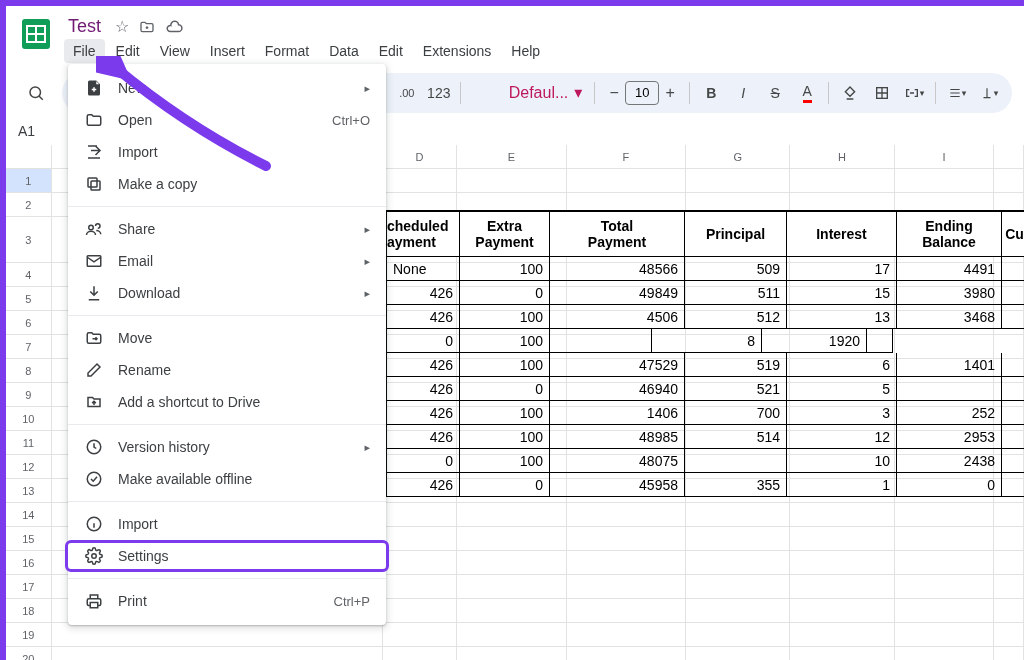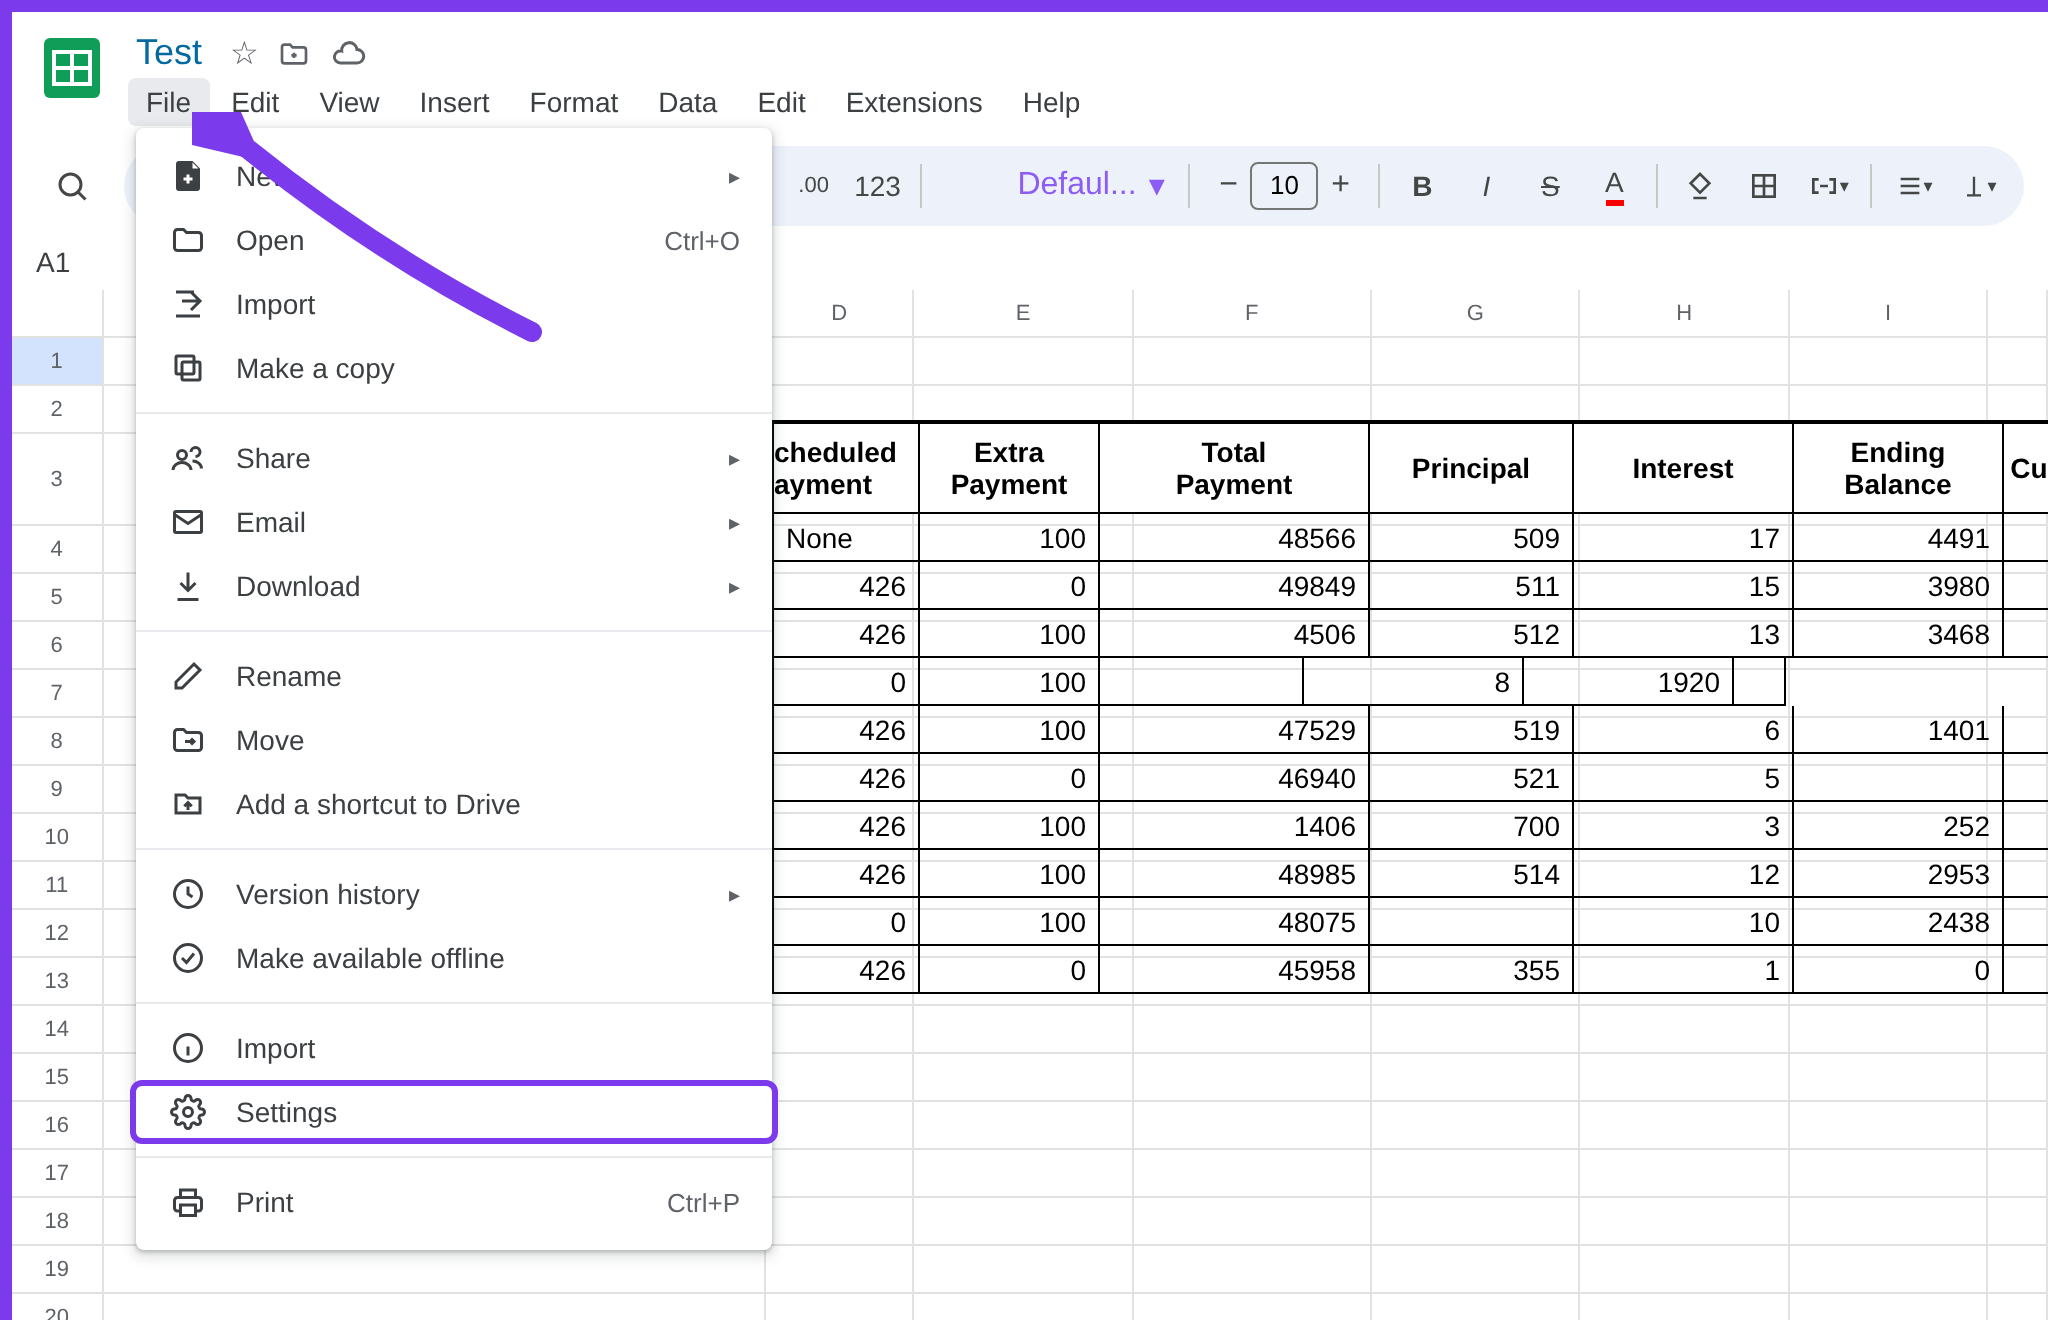--- a/index.html
+++ b/index.html
@@ -5,35 +5,35 @@
 * { margin:0; padding:0; box-sizing:border-box; font-family:Arial,"Helvetica Neue",sans-serif; }
 html,body{width:1024px;height:660px;overflow:hidden;background:#fff;border:3px solid #7c3aed;position:relative;}
 .app{position:absolute;inset:0;display:flex;flex-direction:column;}
 
 
 .titlebar{display:flex;align-items:flex-start;padding:8px 10px 0 10px;}
 .logo{width:40px;height:40px;display:flex;align-items:center;justify-content:center;margin-right:8px;}
 .logo svg{width:36px;height:36px;}
 .namewrap{display:flex;flex-direction:column;}
 .docname-row{display:flex;align-items:center;gap:10px;}
-.docname{font-size:18px;color:#0369a1;padding:2px 4px;}
+.docname{font-size:18px;color:#701a75;padding:2px 4px;}
 .docicon{color:#5f6368;display:flex;align-items:center;font-size:16px;}
 
 
 .menubar{display:flex;gap:2px;padding-left:0;margin-top:0;}
 .menuitem{font-size:14px;color:#3c4043;padding:4px 9px;border-radius:4px;cursor:pointer;}
 .menuitem.active{background:#e8eaed;}
 
 
 .toolbar{display:flex;align-items:center;height:48px;padding:0 12px;gap:8px;margin-top:6px;border-bottom:1px solid transparent;}
 .tb-pill{background:#edf2fa;height:40px;border-radius:30px;display:flex;align-items:center;padding:0 10px;gap:6px;flex:1;overflow:hidden;}
 .tb-btn{min-width:26px;height:26px;display:flex;align-items:center;justify-content:center;color:#444746;border-radius:4px;font-size:14px;cursor:pointer;}
 .tb-sep{width:1px;height:22px;background:#c7c7c7;margin:0 2px;}
 .search-circle{width:36px;height:36px;border-radius:50%;display:flex;align-items:center;justify-content:center;color:#444746;}
-.fontbox{border:none;background:transparent;display:flex;align-items:center;gap:6px;color:#8b5cf6;padding:0 4px;margin-left:36px;}
+.fontbox{border:none;background:transparent;display:flex;align-items:center;gap:6px;color:#be185d;padding:0 4px;margin-left:36px;}
 .sizebox{display:flex;align-items:center;gap:0;}
 .sizebox .val{border:1px solid #747775;height:24px;width:34px;display:flex;align-items:center;justify-content:center;font-size:13px;border-radius:4px;}
 .sizebox .pm{width:22px;text-align:center;color:#444746;cursor:pointer;}
 
 
 .namebox{height:28px;padding:4px 12px;font-size:14px;color:#3c4043;width:80px;display:flex;align-items:center;}
 
 
 .sheet{flex:1;display:flex;flex-direction:column;overflow:hidden;}
 .colhdr{display:flex;height:24px;}
@@ -585,33 +585,33 @@
             <path d="M12 3v12m-5-5 5 5 5-5M5 21h14"></path>
           </svg>
         </span>
         <span>Download</span>
         <span class="sub">▸</span>
       </div>
     <div class="dd-sep"></div>
     <div class="dd-item">
         <span class="dd-ico">
           <svg viewBox="0 0 24 24" fill="none" stroke="currentColor" stroke-width="2">
-            <path d="M4 20h4L20 8l-4-4L4 16z"></path>
-          </svg>
-        </span>
-        <span>Rename</span>
-      </div>
-    <div class="dd-item">
-        <span class="dd-ico">
-          <svg viewBox="0 0 24 24" fill="none" stroke="currentColor" stroke-width="2">
             <path d="M3 7a2 2 0 0 1 2-2h4l2 2h8a2 2 0 0 1 2 2v8a2 2 0 0 1-2 2H5a2 2 0 0 1-2-2z"></path>
             <path d="M10 13h6m-2-2 2 2-2 2"></path>
           </svg>
         </span>
         <span>Move</span>
+      </div>
+    <div class="dd-item">
+        <span class="dd-ico">
+          <svg viewBox="0 0 24 24" fill="none" stroke="currentColor" stroke-width="2">
+            <path d="M4 20h4L20 8l-4-4L4 16z"></path>
+          </svg>
+        </span>
+        <span>Rename</span>
       </div>
     <div class="dd-item">
         <span class="dd-ico">
           <svg viewBox="0 0 24 24" fill="none" stroke="currentColor" stroke-width="2">
             <path d="M4 6h6l2 2h8v10H4z"></path>
             <path d="M12 11v5m-2.5-2.5L12 11l2.5 2.5"></path>
           </svg>
         </span>
         <span>Add a shortcut to Drive</span>
       </div>

